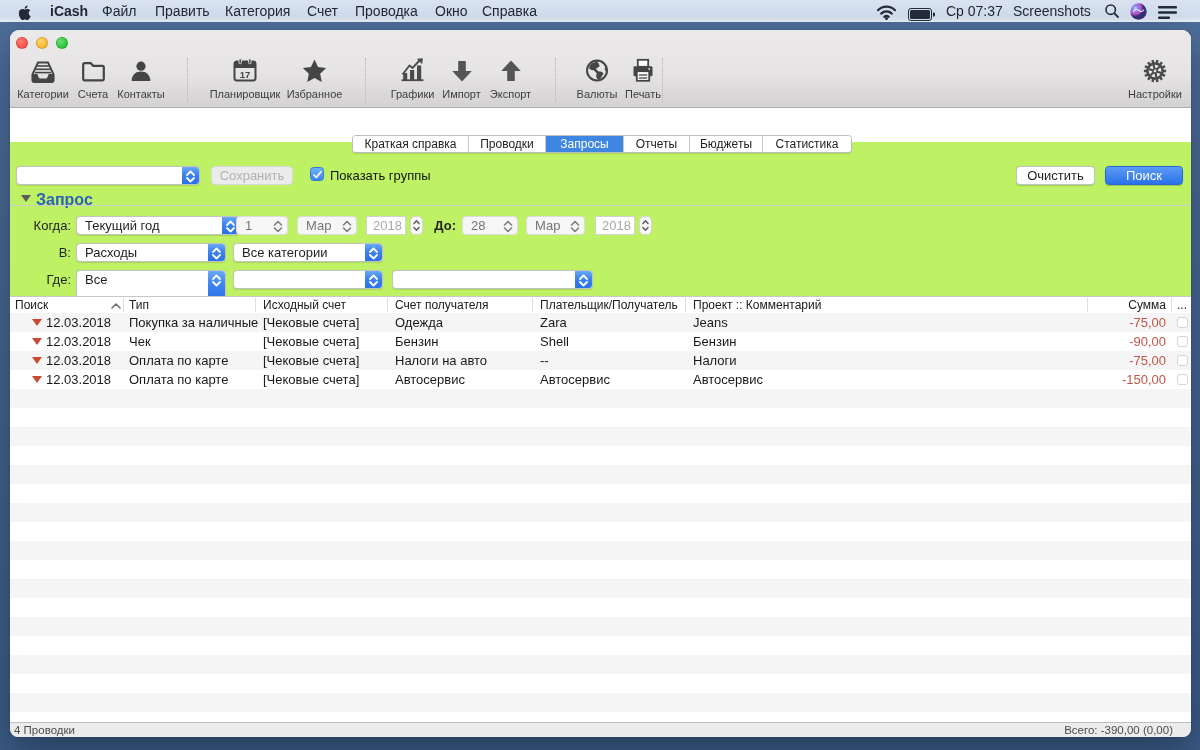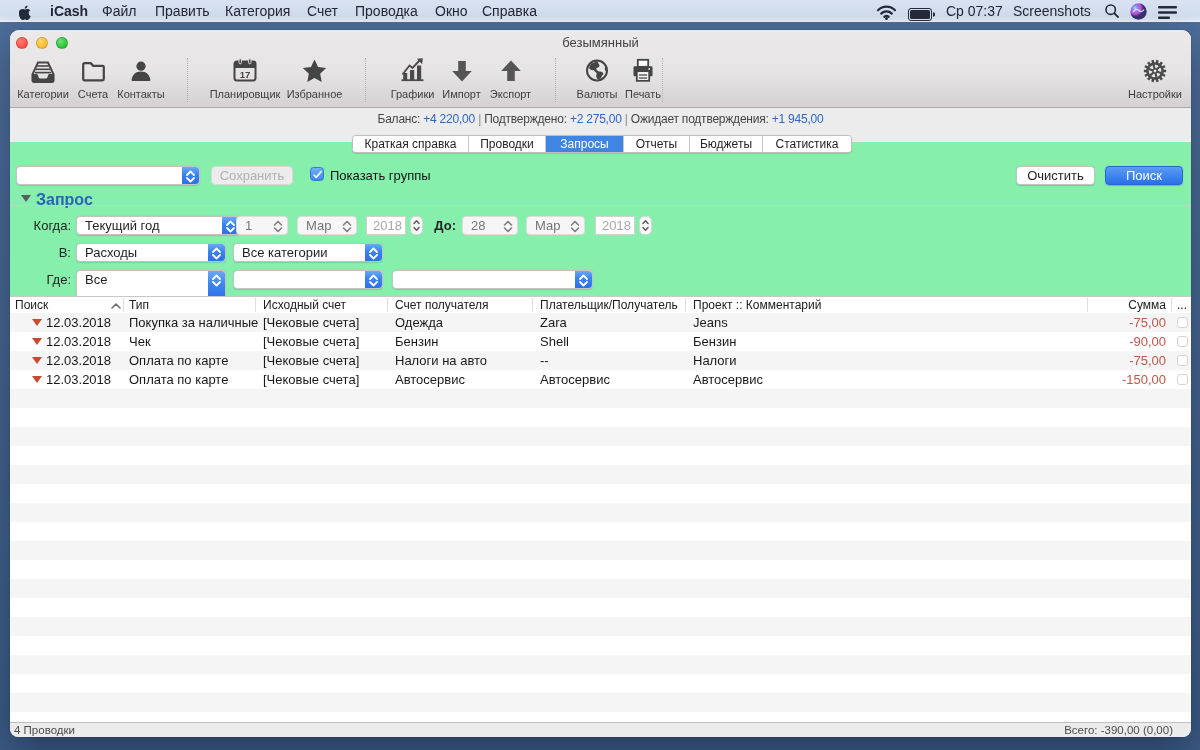--- a/index.html
+++ b/index.html
@@ -42,21 +42,21 @@
 #tabs { position:absolute; left:342px; top:105px; height:18px; display:flex;
   border:1px solid #bebebe; border-radius:4px; overflow:hidden; background:#fff;
   font-size:12px; color:#232323; box-shadow:0 0.5px 1px rgba(0,0,0,.12); }
 #tabs .seg { height:100%; line-height:16px; text-align:center;
   border-right:1px solid #c9c9c9; background:#fff; }
 #tabs .seg:last-child { border-right:none; }
 #tabs .seg.sel { background:#3e86e2; color:#fff; }
 
 
 #formarea { position:absolute; left:0; top:112px; width:100%; height:154px;
-  background:#86efac; }
+  background:#bef264; }
 .btn { position:absolute; border-radius:4px; font-size:13px; text-align:center; }
 .white-btn { background:#fff; border:1px solid #c3c3c3; color:#1f1f1f;
   box-shadow:0 0.5px 1px rgba(0,0,0,.15); }
 .blue-btn { background:linear-gradient(#5b9cf4, #2a70e8); color:#fff;
   border:1px solid #2a66d4; box-shadow:0 0.5px 1px rgba(0,0,0,.2); }
 .dis-btn { background:#ececec; border:1px solid #d7d7d7; color:#b1b1b1; }
 
 .popup { position:absolute; background:#fff; border:1px solid #c3c3c3;
   border-radius:4px; font-size:13px; color:#1f1f1f; box-shadow:0 0.5px 1px rgba(0,0,0,.12); }
 .popup .txt { position:absolute; left:8px; top:0; line-height:17px; white-space:nowrap; }
@@ -151,21 +151,20 @@
           <rect x="0" y="10.6" width="12" height="2.4" rx="1"></rect>
         </g>
       </svg>
   </span>
 </div>
 <div id="win">
   <div id="titlebar">
     <div class="tl" style="left:6px;background:radial-gradient(circle at 35% 32%,#ff7e75,#fc5349 65%,#ee4a40);border:0.5px solid rgba(0,0,0,.15);"></div>
     <div class="tl" style="left:26px;background:radial-gradient(circle at 35% 32%,#ffd76a,#fdbb35 65%,#f3ae23);border:0.5px solid rgba(0,0,0,.15);"></div>
     <div class="tl" style="left:46px;background:radial-gradient(circle at 35% 32%,#6ae273,#2dc63e 65%,#24b636);border:0.5px solid rgba(0,0,0,.15);"></div>
-    <div id="wtitle">безымянный</div>
 
     <div class="titem" style="left:3px;width:60px;">
       <svg width="28" height="26" viewBox="0 0 28 26">
         <path d="M9 4.5 L19 4.5 L24.6 16.5 V22.6 A1.4 1.4 0 0 1 23.2 24 H4.8 A1.4 1.4 0 0 1 3.4 22.6 V16.5 Z" fill="none" stroke="#454545" stroke-width="1.9"></path>
         <g stroke="#454545" fill="none" stroke-width="1.6">
             <path d="M8.2 8 H19.8"></path>
             <path d="M7 11.3 H21"></path>
             <path d="M5.8 14.6 H22.2"></path>
           </g>
         <path d="M3.4 16 H8.3 L9.6 19.2 A1.8 1.8 0 0 0 11.3 20.4 H16.7 A1.8 1.8 0 0 0 18.4 19.2 L19.7 16 H24.6 V22.6 A1.4 1.4 0 0 1 23.2 24 H4.8 A1.4 1.4 0 0 1 3.4 22.6 Z" fill="#454545"></path>
@@ -258,23 +257,20 @@
           <line x1="13.72" y1="13.53" x2="18.21" y2="14.92" stroke="#4a4a4a" stroke-width="2.1"></line>
           <line x1="12.40" y1="14.76" x2="13.44" y2="19.34" stroke="#4a4a4a" stroke-width="2.1"></line>
           <line x1="10.68" y1="14.22" x2="7.23" y2="17.42" stroke="#4a4a4a" stroke-width="2.1"></line>
           <line x1="10.28" y1="12.47" x2="5.79" y2="11.08" stroke="#4a4a4a" stroke-width="2.1"></line>
           <line x1="11.60" y1="11.24" x2="10.56" y2="6.66" stroke="#4a4a4a" stroke-width="2.1"></line>
           <line x1="13.32" y1="11.78" x2="16.77" y2="8.58" stroke="#4a4a4a" stroke-width="2.1"></line>
           <circle cx="12" cy="13" r="2.1" fill="none" stroke="#4a4a4a" stroke-width="1.4"></circle>
         </svg>
       <span class="lbl">Настройки</span>
     </div>
-  </div>
-  <div id="balance">
-    <div style="position:absolute;left:0;width:100%;top:4px;">Баланс: <span class="v">+4 220,00</span> <span style="color:#8a8a8a;">|</span> Подтверждено: <span class="v">+2 275,00</span> <span style="color:#8a8a8a;">|</span> Ожидает подтверждения: <span class="v">+1 945,00</span></div>
   </div>
   <div id="formarea">
     <div class="popup" style="left:6px;top:24px;width:184px;height:19px;">
         <span class="cap"><svg width="17" height="19" viewBox="0 0 17 19">
             <path d="M5 8 l3.5-3.5 L12 8" stroke="#fff" stroke-width="1.8" fill="none" stroke-linecap="round" stroke-linejoin="round"></path>
             <path d="M5 11 l3.5 3.5 L12 11" stroke="#fff" stroke-width="1.8" fill="none" stroke-linecap="round" stroke-linejoin="round"></path>
           </svg></span>
       </div>
     <div class="btn dis-btn" style="left:201px;top:24px;width:82px;height:19px;line-height:18px;">Сохранить</div>
     <div style="position:absolute;left:300px;top:25px;width:14px;height:14px;border-radius:3.5px;background:linear-gradient(#6db1f7,#3e87f0);border:0.5px solid #3478dd;">

